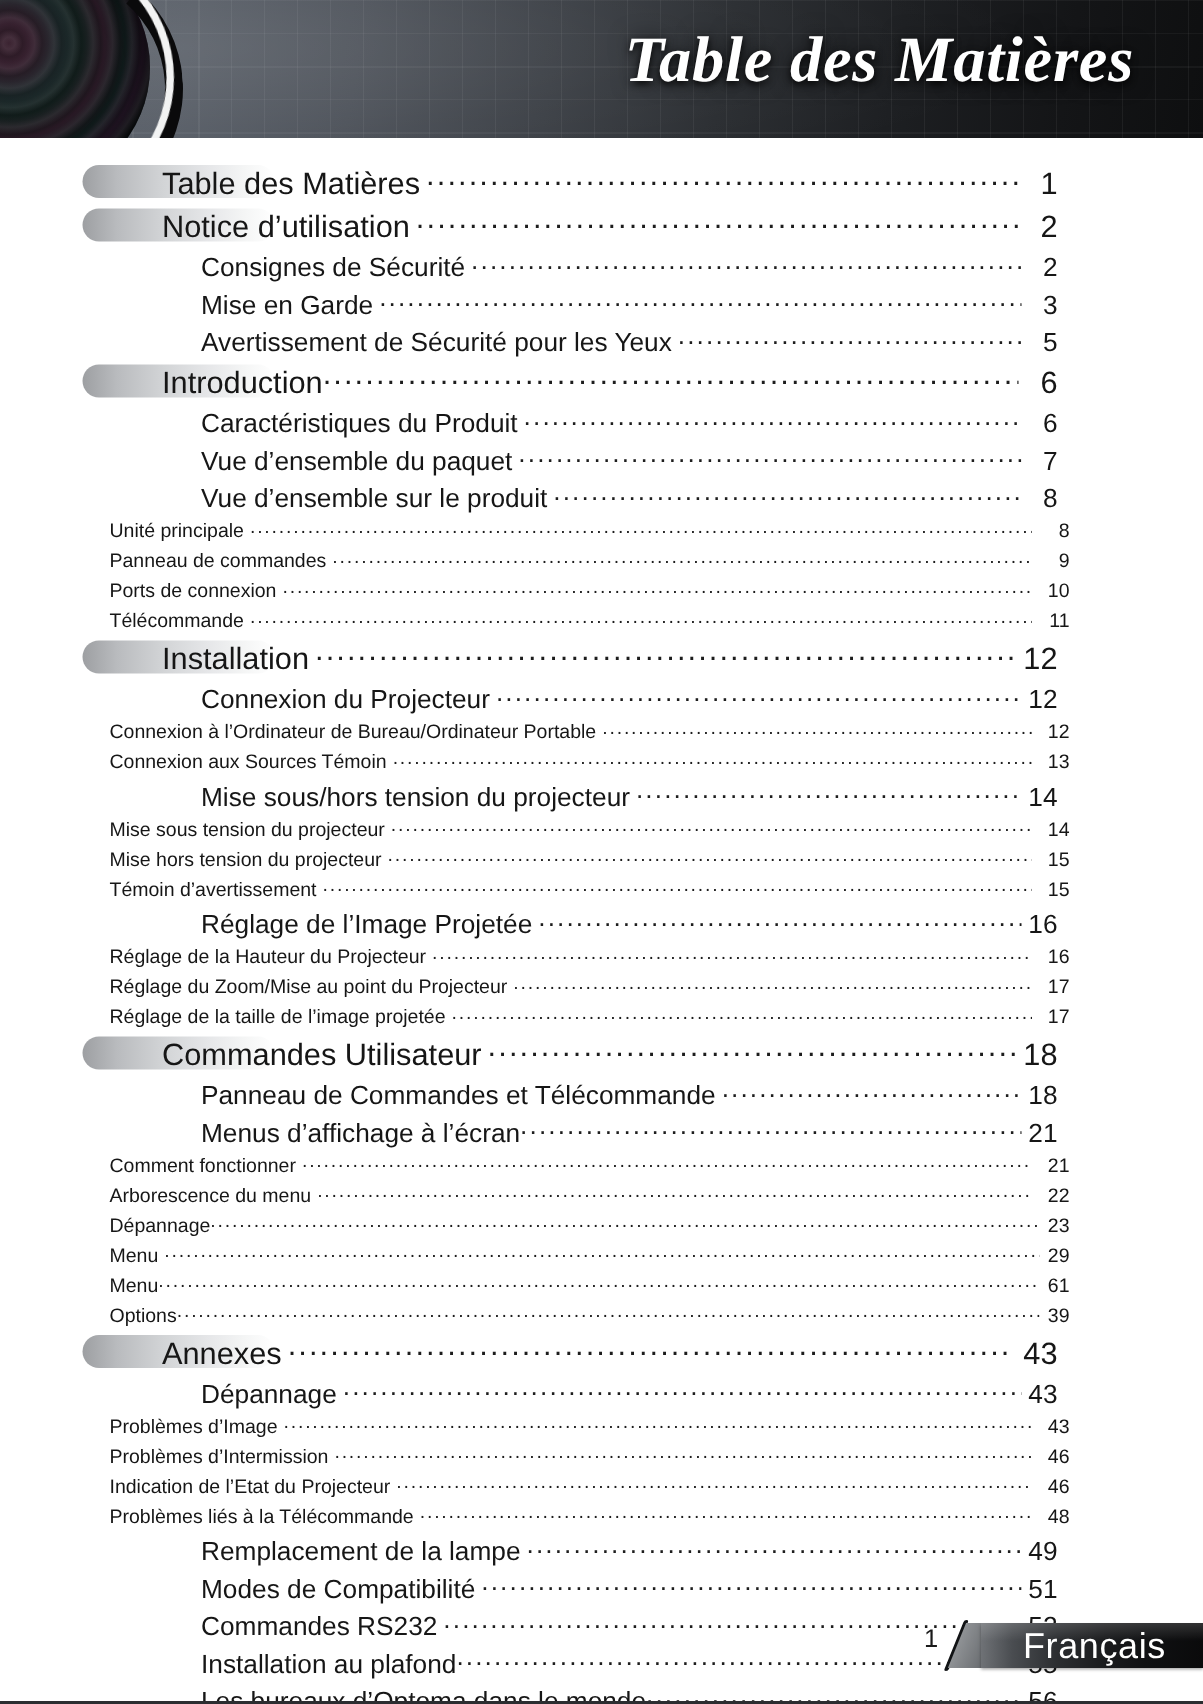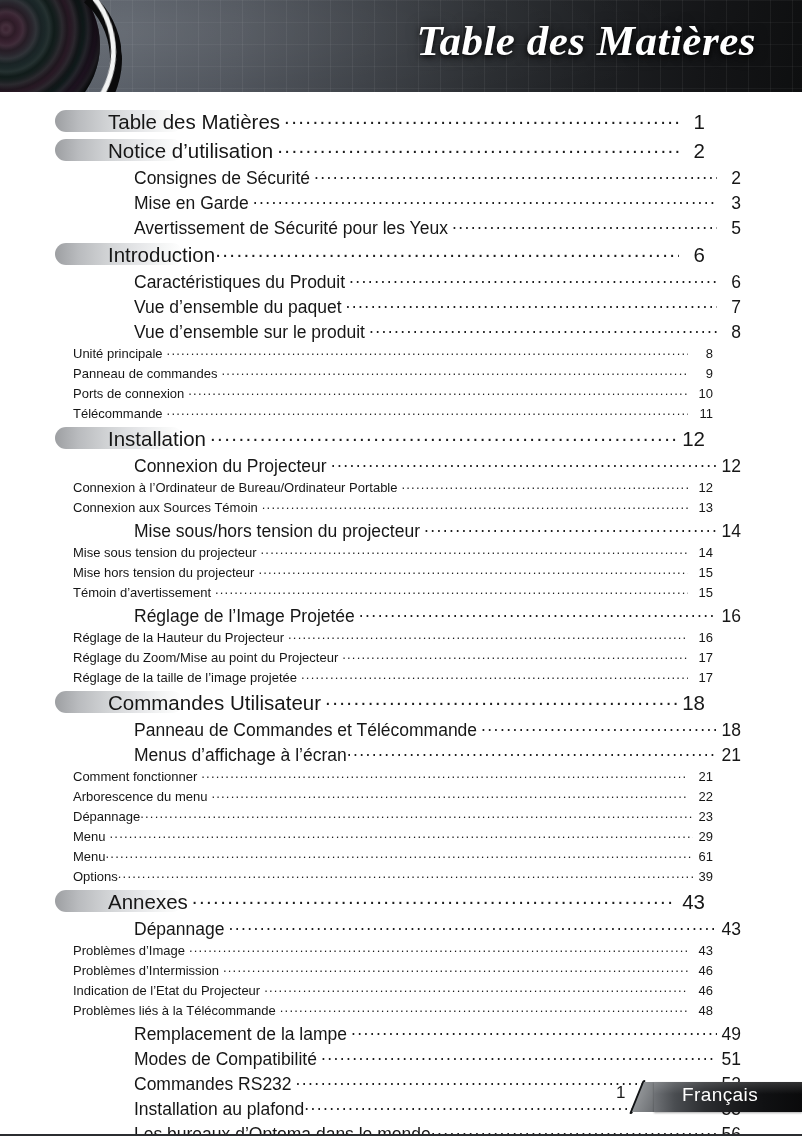--- a/index.html
+++ b/index.html
@@ -169,21 +169,21 @@
   }
   .row.lvl1 .txt,
   .row.lvl1 .leader,
   .row.lvl1 .pg { position: relative; z-index: 1; }
 
   
   .row.lvl2 {
     font-size: 17.5px;
     height: 25px;
     padding-left: 134px;
-    padding-right: 61px;
+    padding-right: 97px;
   }
 
   
   .row.lvl3 {
     font-size: 13px;
     height: 20px;
     padding-left: 73px;
     padding-right: 89px;
   }
 
@@ -274,21 +274,21 @@
     left: 4px;
     top: 3px;
     font-size: 17px;
     color: #1a1a1a;
     font-family: "Liberation Sans", sans-serif;
   }
   .footer-lang {
     position: absolute;
     left: 70px;
     top: 4px;
-    font-size: 19px;
+    font-size: 24px;
     color: #ffffff;
     letter-spacing: 0.4px;
     font-family: "Liberation Sans", sans-serif;
   }
   .bottom-rule {
     position: absolute;
     left: 0;
     bottom: 0;
     width: 802px;
     height: 2px;

